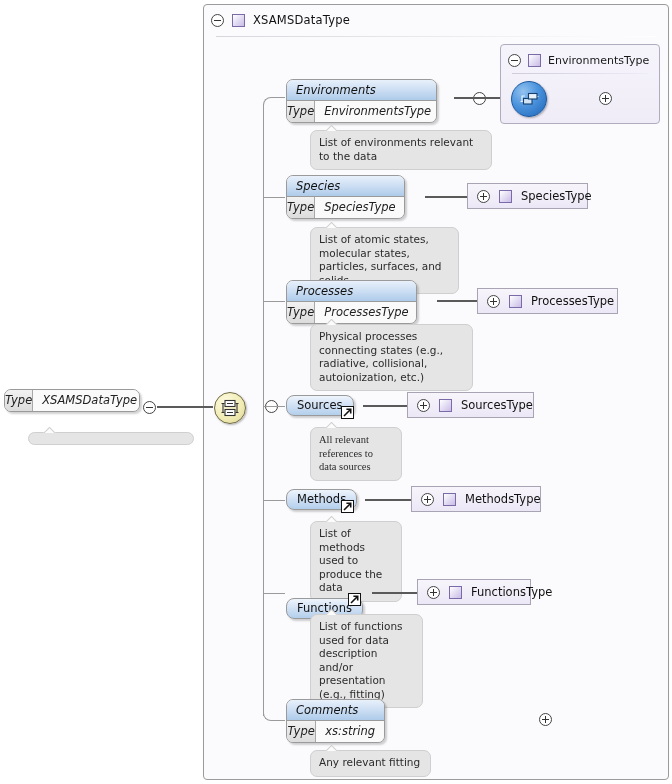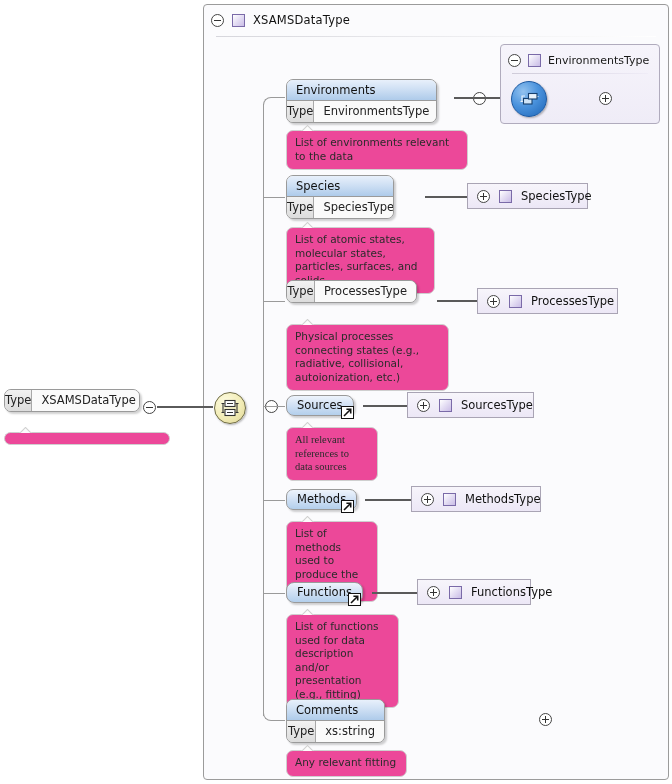--- a/index.html
+++ b/index.html
@@ -46,20 +46,21 @@
     background:linear-gradient(135deg,#ffffff 0%,#e6e0f4 45%,#c9bce6 100%);
   }
 
   
   .elem{
     box-sizing:border-box;
     border:1px solid #9a9a9a;border-radius:7px;
     background:#f4f4f4;
     box-shadow:2px 2px 2px rgba(0,0,0,.18);
     overflow:hidden;
+    font-style:italic;
   }
   .elem-name{
     height:20px;line-height:20px;padding:0 9px;
     background:linear-gradient(to bottom,#e8f0fb 0%,#cfe0f4 45%,#aecbea 100%);
     border-bottom:1px solid #9a9a9a;
     color:#111;font-size:11.5px;white-space:nowrap;
   }
   .elem-typerow{display:flex;height:21px;}
   .elem-typelabel{
     width:46px;line-height:21px;text-align:center;
@@ -120,22 +121,22 @@
   .seqyellow{
     width:30px;height:30px;border-radius:50%;
     background:radial-gradient(circle at 35% 30%,#fdfbe0 0%,#f2ecb6 55%,#ddd494 100%);
     border:1px solid #6e6b44;box-shadow:1px 1px 2px rgba(0,0,0,.28);
     display:flex;align-items:center;justify-content:center;
   }
 
   
   .anno{
     box-sizing:border-box;
-    border:1px solid #cfcfcf;border-radius:7px;background:#ec4899;
-    padding:5px 8px 6px 8px;font-size:10.5px;line-height:13.5px;color:#2b2b2b;
+    border:1px solid #cfcfcf;border-radius:7px;background:#e5e5e5;
+    padding:5px 8px 6px 8px;font-size:10.5px;line-height:13.5px;color:#2b2b2b;margin-left:24px;
   }
   .anno .tip{
     position:absolute;left:14px;top:-6px;width:13px;height:6px;overflow:hidden;
   }
   .anno .tip::after{
     content:"";position:absolute;left:1px;top:2px;width:10px;height:10px;
     background:#fcfcfc;border-left:1px solid #cfcfcf;border-top:1px solid #cfcfcf;
     transform:rotate(45deg);
   }
 
@@ -251,21 +252,21 @@
       <path d="M3 11.5 V6 H6"></path>
     </g>
     <rect x="4.5" y="8.5" width="8.5" height="5.5" fill="#cfe4f7" stroke="#17406e" stroke-width="1.1"></rect>
     <rect x="9.5" y="3.5" width="8.5" height="5.5" fill="#e8f2fb" stroke="#17406e" stroke-width="1.1"></rect>
   </svg>
 </div>
 <div class="abs tog plus" style="left:549px;top:92px;"></div>
 
 
 
-<div class="abs elem" style="left:286px;top:175px;width:108px;">
+<div class="abs elem" style="left:286px;top:175px;width:119px;">
   <div class="elem-name">Species</div>
   <div class="elem-typerow">
     <div class="elem-typelabel">Type</div>
     <div class="elem-typeval">SpeciesType</div>
   </div>
 </div>
 <div class="abs tog" style="left:411px;top:191px;"></div>
 <div class="abs ln thick" style="left:425px;top:196px;width:43px;"></div>
 
 <div class="abs typebox" style="left:467px;top:183px;width:121px;">
@@ -275,20 +276,21 @@
 </div>
 
 <div class="abs anno" style="left:286px;top:227px;width:149px;">
   <div class="tip"></div>
   <span>List of atomic states, molecular states, particles, surfaces, and solids</span>
 </div>
 
 
 
 <div class="abs elem" style="left:286px;top:280px;width:131px;">
+  <div class="elem-name">Processes</div>
   <div class="elem-typerow">
     <div class="elem-typelabel">Type</div>
     <div class="elem-typeval">ProcessesType</div>
   </div>
 </div>
 <div class="abs tog" style="left:423px;top:295px;"></div>
 <div class="abs ln thick" style="left:437px;top:300px;width:40px;"></div>
 
 <div class="abs typebox" style="left:477px;top:288px;width:141px;">
   <span class="tog plus"></span>
@@ -320,21 +322,21 @@
   <span>SourcesType</span>
 </div>
 
 <div class="abs anno" style="left:286px;top:427px;width:92px;font-family:Liberation Serif, serif;">
   <div class="tip"></div>
   <span>All relevant references to data sources</span>
 </div>
 
 
 
-<div class="abs pill" style="left:286px;top:489px;border-radius:7px;">
+<div class="abs pill" style="left:286px;top:489px;">
   <span>Methods</span>
 </div>
 <div class="abs refbadge" style="left:341px;top:500px;">
   <svg width="9" height="9" viewBox="0 0 9 9">
       <path d="M1 8 L7.2 1.8 M3.4 1.3 H7.7 V5.6" stroke="#111" stroke-width="1.6" fill="none"></path>
     </svg>
 </div>
 <div class="abs tog" style="left:351px;top:494px;"></div>
 <div class="abs ln thick" style="left:365px;top:499px;width:46px;"></div>
 
@@ -344,21 +346,21 @@
   <span>MethodsType</span>
 </div>
 
 <div class="abs anno" style="left:286px;top:521px;width:92px;">
   <div class="tip"></div>
   <span>List of methods used to produce the data</span>
 </div>
 
 
 
-<div class="abs pill" style="left:286px;top:582px;">
+<div class="abs pill" style="left:286px;top:598px;">
   <span>Functions</span>
 </div>
 <div class="abs refbadge" style="left:348px;top:593px;">
   <svg width="9" height="9" viewBox="0 0 9 9">
       <path d="M1 8 L7.2 1.8 M3.4 1.3 H7.7 V5.6" stroke="#111" stroke-width="1.6" fill="none"></path>
     </svg>
 </div>
 <div class="abs tog" style="left:358px;top:587px;"></div>
 <div class="abs ln thick" style="left:372px;top:592px;width:45px;"></div>
 

